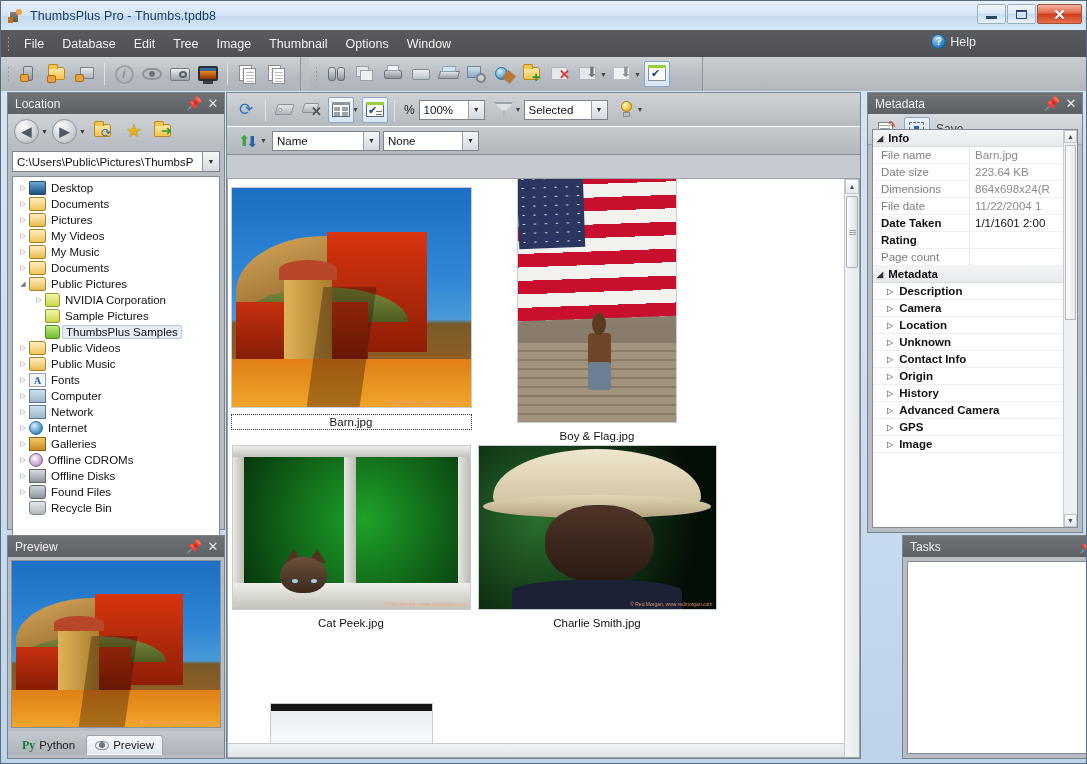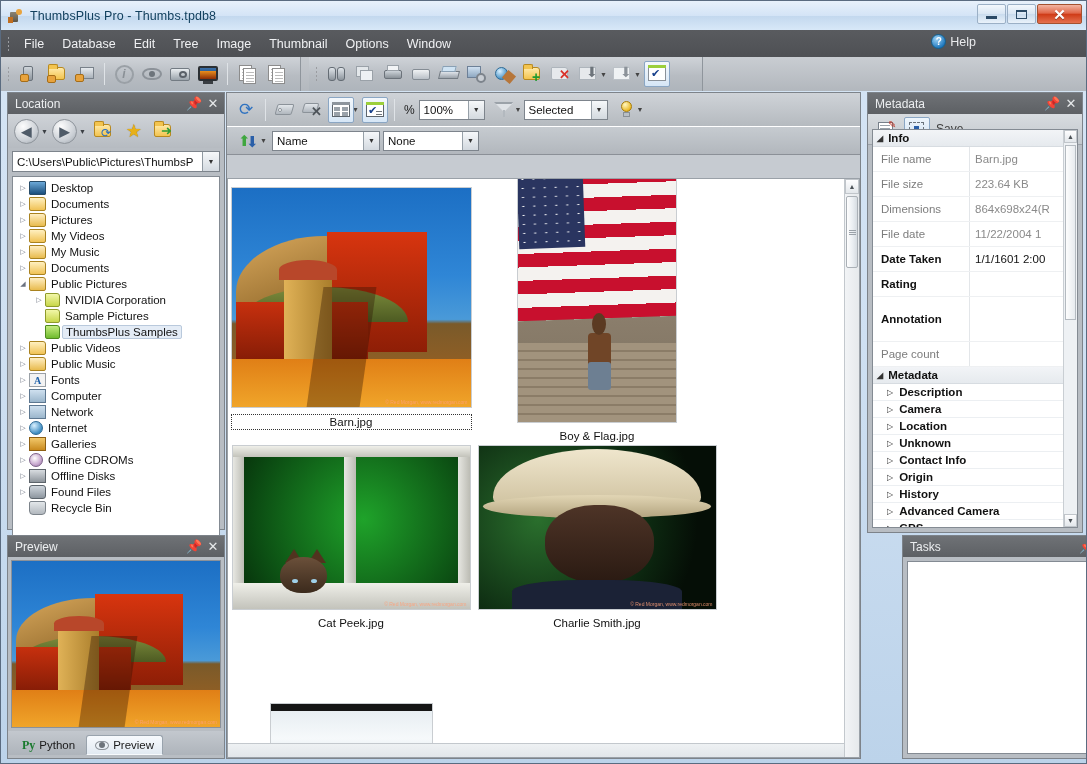--- a/index.html
+++ b/index.html
@@ -248,21 +248,21 @@
   }
   .md-toolbar{height:31px;background:linear-gradient(180deg,#d8dce0,#c2c7cc);display:flex;align-items:center;padding-left:6px;gap:4px;border-bottom:1px solid #9ba1a8;}
   .md-btn{width:26px;height:24px;display:flex;align-items:center;justify-content:center;border-radius:2px;}
   .md-btn.pressed{border:1px solid #8aa6c4;background:linear-gradient(180deg,#eef5fc,#d1e2f3);}
   .md-save{font-size:12px;color:#404040;margin-left:2px;}
   .md-list{position:absolute;left:4px;right:4px;top:36px;bottom:4px;background:#fff;border:1px solid #848b93;overflow:hidden;}
   .md-scroll{position:absolute;right:0;top:0;bottom:0;width:14px;background:#eef1f4;border-left:1px solid #c9ced3;}
   .md-group{display:flex;align-items:center;height:17px;font-size:11.5px;font-weight:bold;color:#111;
      background:linear-gradient(180deg,#f2f4f7,#e6eaee);border-bottom:1px solid #d7dce1;padding-left:4px;}
   .md-group .tri{font-size:8px;margin-right:5px;color:#333;}
-  .md-row{display:flex;height:25px;font-size:11.5px;border-bottom:1px solid #eef0f2;}
+  .md-row{display:flex;height:17px;font-size:11.5px;border-bottom:1px solid #eef0f2;}
   .md-row .k{width:96px;padding-left:8px;color:#7d7d7d;display:flex;align-items:center;}
   .md-row .v{flex:1;padding-left:5px;color:#8a8a8a;display:flex;align-items:center;border-left:1px solid #e3e6e9;white-space:nowrap;overflow:hidden;}
   .md-row.strong .k,.md-row.strong .v{color:#111;font-weight:normal;}
   .md-row.strong .k{font-weight:bold;}
   .md-sub{display:flex;align-items:center;height:17px;font-size:11.5px;font-weight:bold;color:#111;padding-left:14px;border-bottom:1px solid #eceff2;}
   .md-sub .tri{font-size:8px;margin-right:6px;color:#333;font-weight:normal;}
 
   
   #tasks-panel{
     position:absolute; left:866px; top:534px; width:216px; height:224px;
@@ -865,41 +865,37 @@
       <div id="md-content" style="position:absolute;left:0;right:14px;top:0;bottom:0;overflow:hidden;">
           <div class="md-group">
             <span class="tri">◢</span>
             <span>Info</span>
           </div>
           <div class="md-row">
             <div class="k">File name</div>
             <div class="v">Barn.jpg</div>
           </div>
           <div class="md-row">
-            <div class="k">File size</div>
+            <div class="k">Date size</div>
             <div class="v">223.64 KB</div>
           </div>
           <div class="md-row">
             <div class="k">Dimensions</div>
             <div class="v">864x698x24(R</div>
           </div>
           <div class="md-row">
             <div class="k">File date</div>
             <div class="v">11/22/2004  1</div>
           </div>
           <div class="md-row strong">
             <div class="k">Date Taken</div>
             <div class="v">1/1/1601  2:00</div>
           </div>
           <div class="md-row strong">
             <div class="k">Rating</div>
-            <div class="v"></div>
-          </div>
-          <div class="md-row strong" style="height: 45px;">
-            <div class="k">Annotation</div>
             <div class="v"></div>
           </div>
           <div class="md-row">
             <div class="k">Page count</div>
             <div class="v"></div>
           </div>
           <div class="md-group">
             <span class="tri">◢</span>
             <span>Metadata</span>
           </div>

